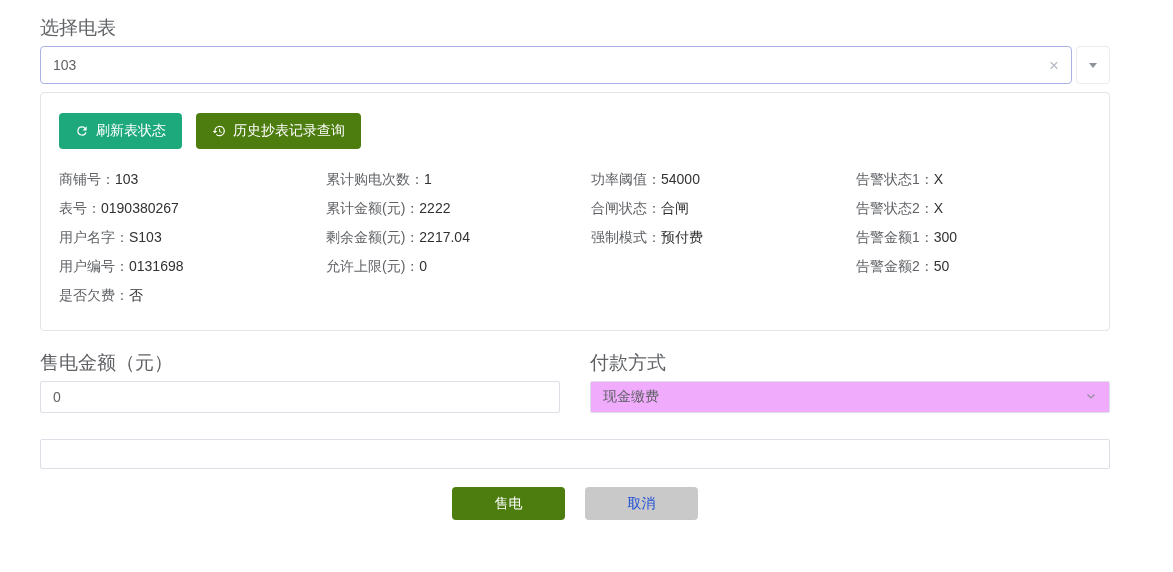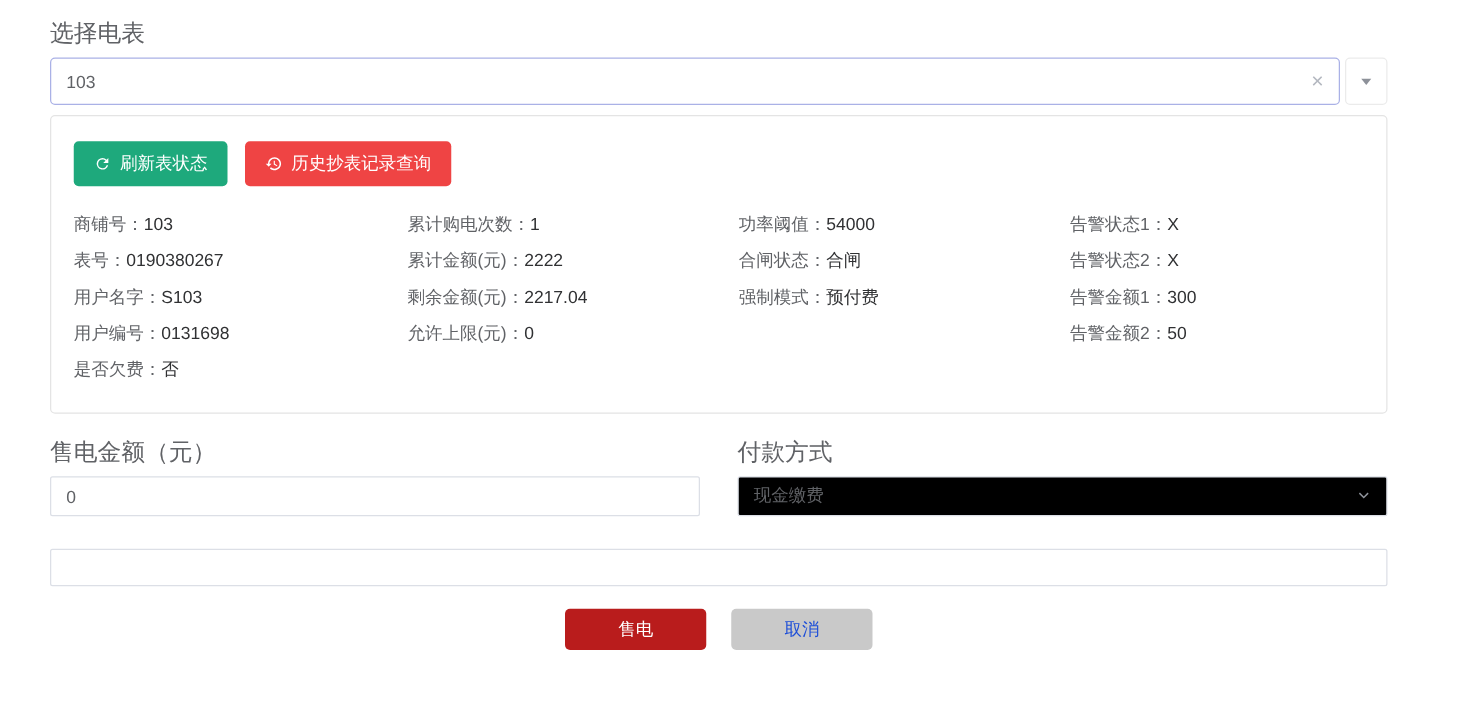--- a/index.html
+++ b/index.html
@@ -45,21 +45,21 @@
     margin-top: 8px; border: 1px solid #e4e4e4; border-radius: 4px;
     background: #fff; padding: 20px 18px 20px;
   }
   .btn-row { display: flex; gap: 14px; }
   .btn {
     height: 36px; border: none; border-radius: 4px; color: #fff;
     font-size: 14px; font-family: inherit; cursor: pointer;
     display: inline-flex; align-items: center; gap: 7px; padding: 0 16px;
   }
   .btn-refresh { background: #1ea97c; }
-  .btn-history { background: #ef4444; text-align: center; }
+  .btn-history { background: #4d7c0f; text-align: center; }
   .btn svg { display: block; }
 
   .info-grid {
     margin-top: 16px;
     display: grid;
     grid-template-columns: 267px 265px 265px 1fr;
   }
   .info-col { display: flex; flex-direction: column; }
   .info-item { height: 29px; line-height: 29px; white-space: nowrap; }
   .info-label { color: #606266; margin-top: 44px; }
@@ -69,35 +69,35 @@
   .form-row { display: flex; gap: 30px; margin-top: 22px; }
   .form-col { flex: 1; }
   .text-input {
     margin-top: 8px; width: 100%; height: 32px;
     border: 1px solid #dcdfe6; border-radius: 2px;
     padding: 0 12px; font-size: 14px; color: #606266;
     font-family: inherit; outline: none; background: #fff;
   }
   .select-box {
     margin-top: 8px; position: relative; height: 32px;
-    border: 1px solid #dcdfe6; border-radius: 2px; background: #000000;
+    border: 1px solid #dcdfe6; border-radius: 2px; background: #f0abfc;
     display: flex; align-items: center; padding: 0 30px 0 12px;
     color: #606266; cursor: pointer;
   }
   .select-box .chev { position: absolute; right: 12px; top: 50%; transform: translateY(-50%); }
 
   .remark-row { margin-top: 18px; }
   .remark-input { height: 30px; }
 
   .action-row { display: flex; justify-content: center; gap: 20px; margin-top: 18px; }
   .btn-action {
     width: 113px; height: 33px; border: none; border-radius: 4px;
     font-size: 14px; font-family: inherit; cursor: pointer;
   }
-  .btn-sell { background: #b91c1c; color: #ffffff; }
+  .btn-sell { background: #4d7c0f; color: #ffffff; }
   .btn-cancel { background: #c9c9c9; color: #1d4ed8; }
 </style>
 </head>
 <body>
 
 <div class="page">
 
   <label class="field-label">选择电表</label>
 
   <div class="combo-row">

